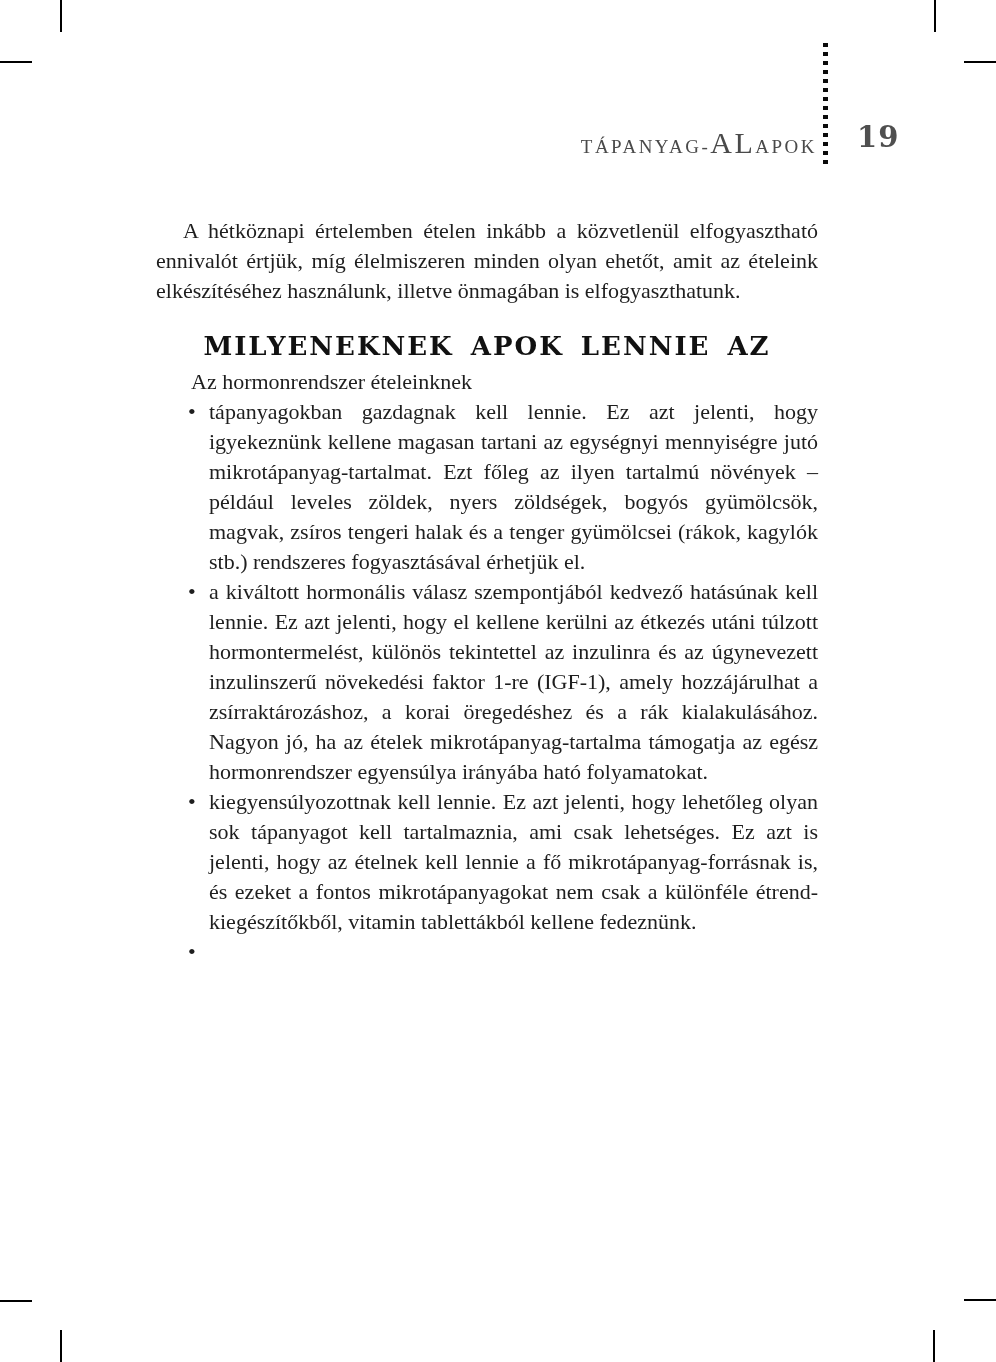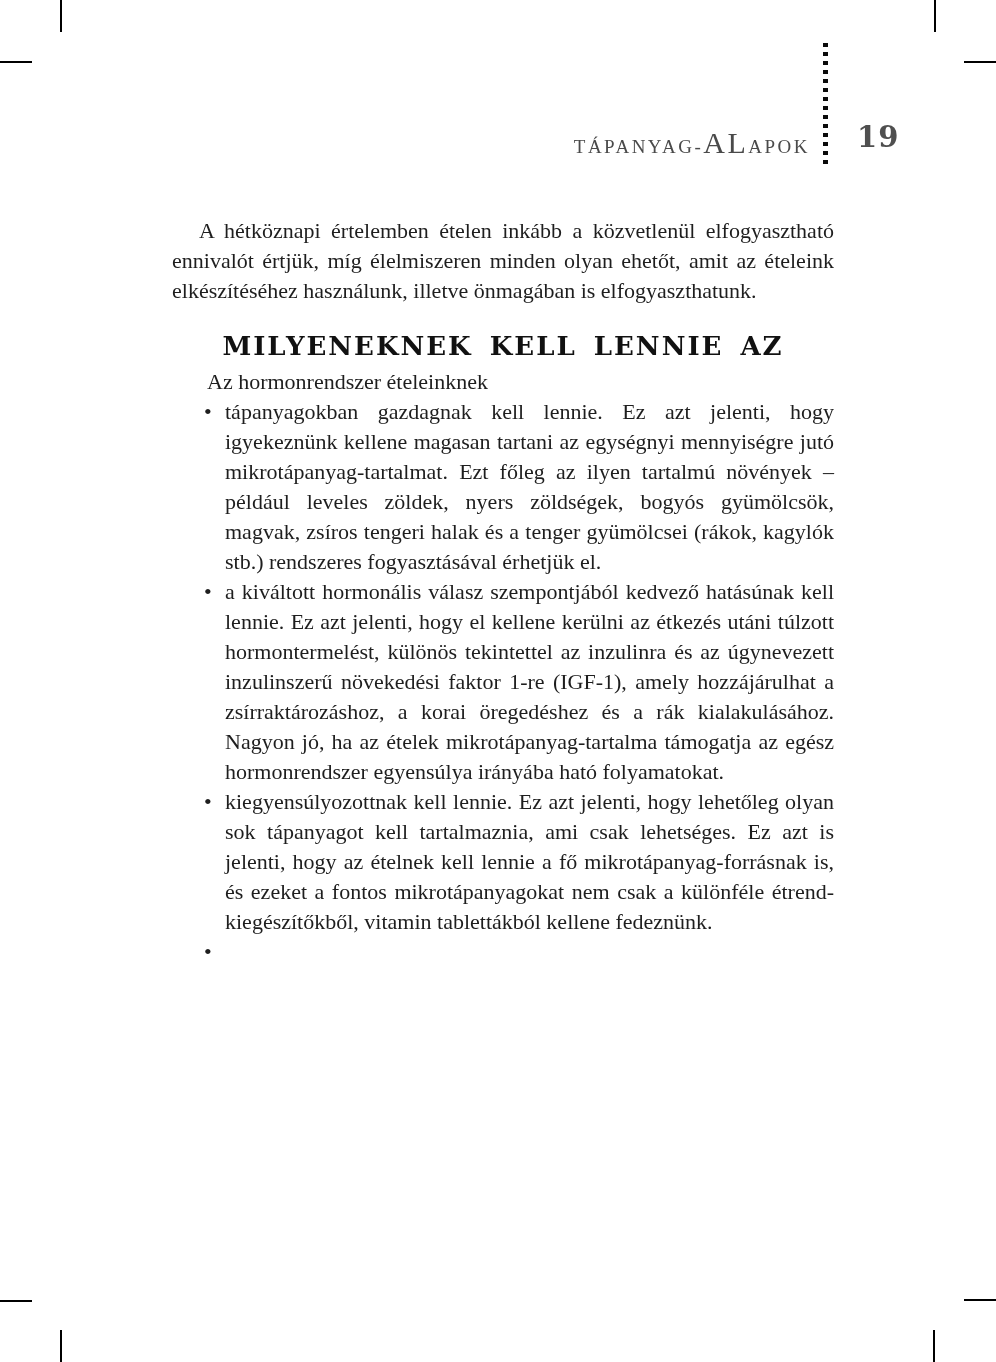--- a/index.html
+++ b/index.html
@@ -6,39 +6,39 @@
   body{
     width:996px;height:1362px;position:relative;background:#ffffff;overflow:hidden;
     font-family:"Liberation Serif","DejaVu Serif",serif;color:#1e1e1e;
   }
   
   .mark{position:absolute;background:#000;}
   .mark.v{width:2px;height:32px;}
   .mark.h{width:32px;height:2px;}
   
   .header-chapter{
-    position:absolute;top:126px;right:186px;
+    position:absolute;top:126px;right:179px;
     color:#4a4a4a;letter-spacing:2.5px;white-space:nowrap;
     font-family:"Liberation Serif","DejaVu Serif",serif;
     display:flex;align-items:baseline;
   }
   .header-chapter .sc{font-size:19px;}
   .header-chapter .lc{font-size:30px;}
   .dotline{
     position:absolute;left:823px;top:43px;width:5px;height:121px;
     background:repeating-linear-gradient(to bottom,#0a0a0a 0 4px,transparent 4px 9px);
   }
   .pagenum{
     position:absolute;left:842px;top:120px;
     font-family:"DejaVu Serif","Liberation Serif",serif;
     font-weight:700;font-size:29px;color:#4f4f4f;letter-spacing:1px;margin-left:15px;
   }
   
   .column{
-    position:absolute;left:172px;top:216px;width:662px;
+    position:absolute;left:156px;top:216px;width:662px;
     font-size:22px;line-height:30px;
   }
   .intro{
     text-align:justify;text-indent:27px;margin:0;
   }
   .section-heading{
     margin-top:24px;margin-bottom:4px;text-align:center;
     font-family:"DejaVu Serif","Liberation Serif",serif;
     font-weight:700;font-size:26px;line-height:33px;color:#111;
     letter-spacing:2px;word-spacing:6px;
@@ -72,21 +72,21 @@
     <span class="sc">APOK</span>
 </div>
 <div class="dotline"></div>
 <div class="pagenum">19</div>
 
 <div class="column">
 
   <p class="intro">A hétköznapi értelemben ételen inkább a közvetlenül elfogyasztható ennivalót értjük, míg élelmiszeren minden olyan ehetőt, amit az ételeink elkészítéséhez használunk, illetve önmagában is elfogyaszthatunk.</p>
 
   <div class="section-heading">
-    <div>MILYENEKNEK KELL LENNIE AZ</div>
+    <div>MILYENEKNEK APOK LENNIE AZ</div>
   </div>
 
   <p class="list-lead">Az hormonrendszer ételeinknek</p>
 
   <ul class="bullet-list">
     <li class="bullet-item">
       <span class="glyph">•</span>
       <span>tápanyagokban gazdagnak kell lennie. Ez azt jelenti, hogy igyekeznünk kellene magasan tartani az egységnyi mennyiségre jutó mikrotápanyag-tartalmat. Ezt főleg az ilyen tartalmú növények – például leveles zöldek, nyers zöldségek, bogyós gyümölcsök, magvak, zsíros tengeri halak és a tenger gyümölcsei (rákok, kagylók stb.) rendszeres fogyasztásával érhetjük el.</span>
     </li>
     <li class="bullet-item">

